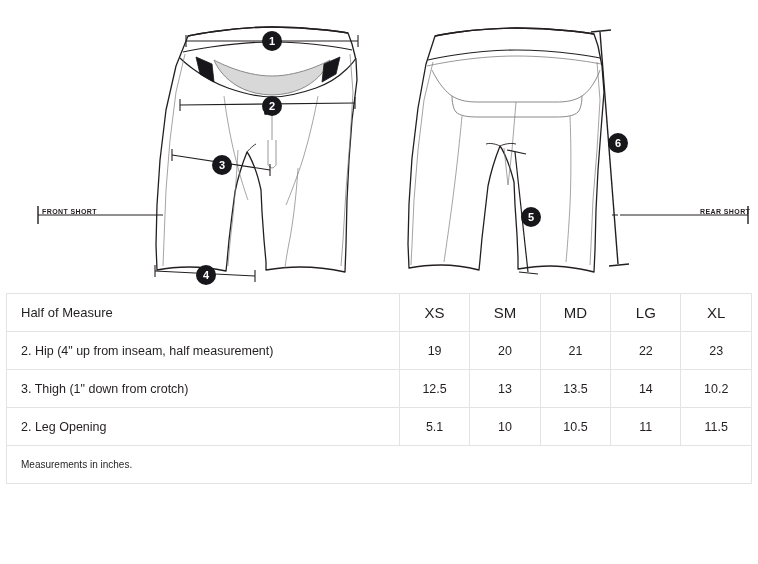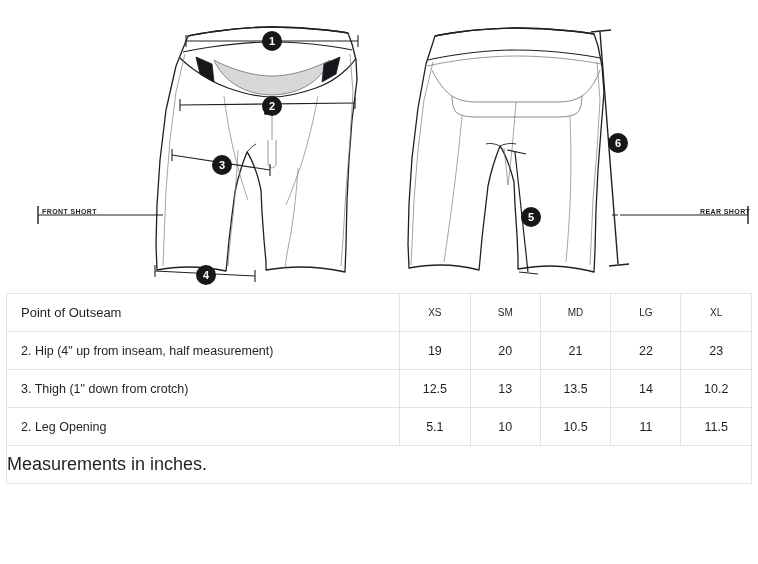--- a/index.html
+++ b/index.html
@@ -74,29 +74,29 @@
   #size-table .pom {
     text-align: left;
     padding-left: 14px;
     width: 388px;
   }
   #size-table .size-col {
     text-align: center;
     width: 71px;
   }
   #size-table thead th {
-    font-size: 10px;
+    font-size: 15px;
   }
   #size-table thead .pom {
     font-size: 13px;
   }
   #size-table tfoot td {
     text-align: left;
-    padding-left: 0;
-    font-size: 18px;
+    padding-left: 14px;
+    font-size: 10px;
   }
 </style>
 </head>
 <body>
 
 <div id="illustration">
 
   <svg width="758" height="293" viewBox="0 0 758 293" xmlns="http://www.w3.org/2000/svg">
 
     <g>
@@ -219,21 +219,21 @@
   <div class="marker" style="left:262px; top:96px;">2</div>
   <div class="marker" style="left:212px; top:155px;">3</div>
   <div class="marker" style="left:196px; top:265px;">4</div>
   <div class="marker" style="left:521px; top:207px;">5</div>
   <div class="marker" style="left:608px; top:133px;">6</div>
 </div>
 
 <table id="size-table">
   <thead>
     <tr>
-      <th class="pom">Point of Outseam</th>
+      <th class="pom">Half of Measure</th>
       <th class="size-col">XS</th>
       <th class="size-col">SM</th>
       <th class="size-col">MD</th>
       <th class="size-col">LG</th>
       <th class="size-col">XL</th>
     </tr>
   </thead>
   <tbody>
     <tr>
       <td class="pom">2. Hip (4" up from inseam, half measurement)</td>

